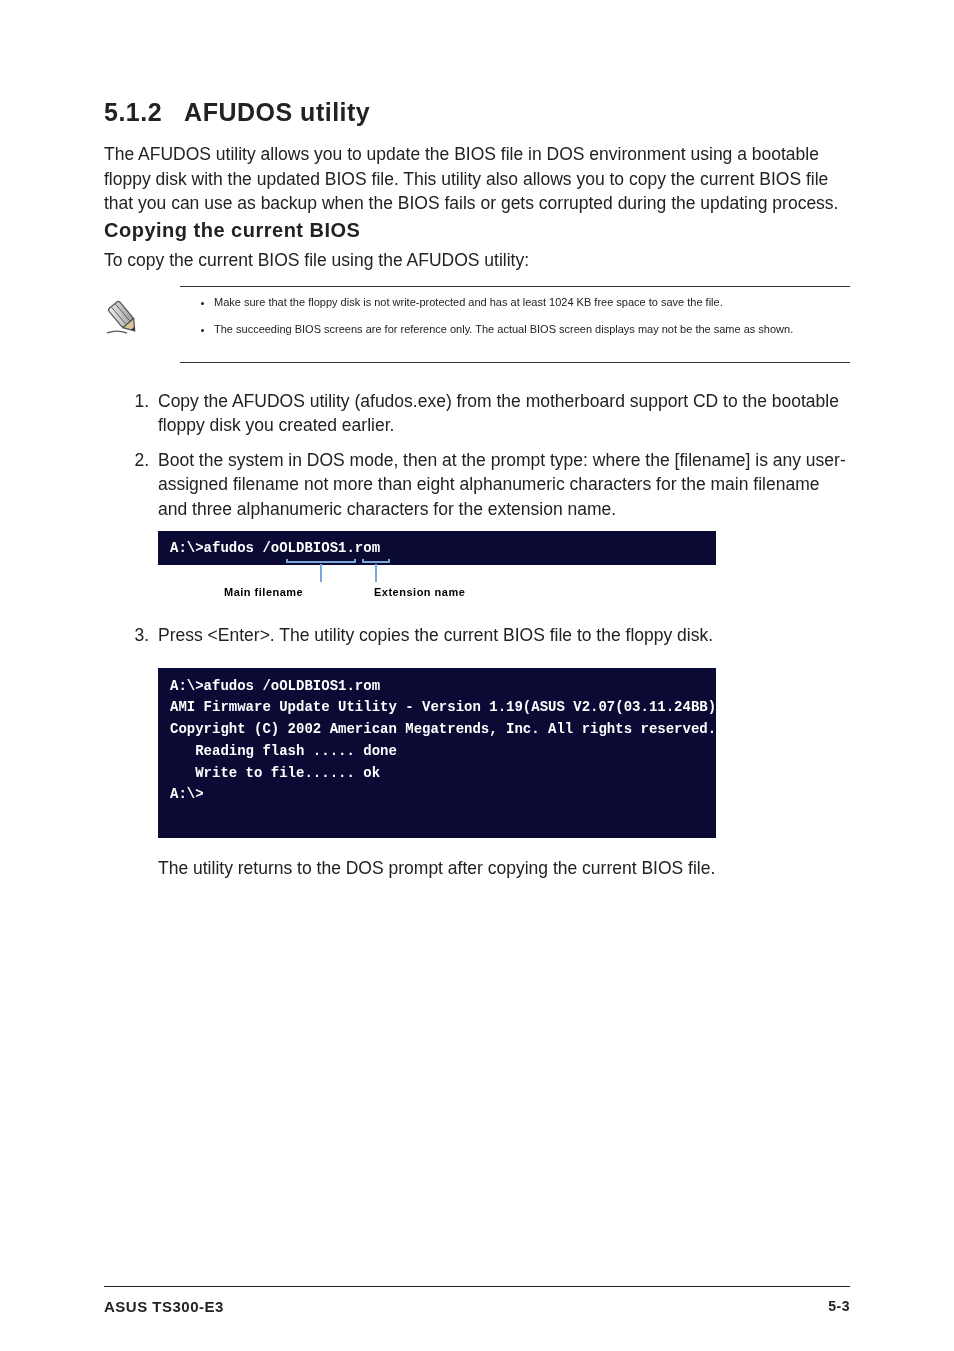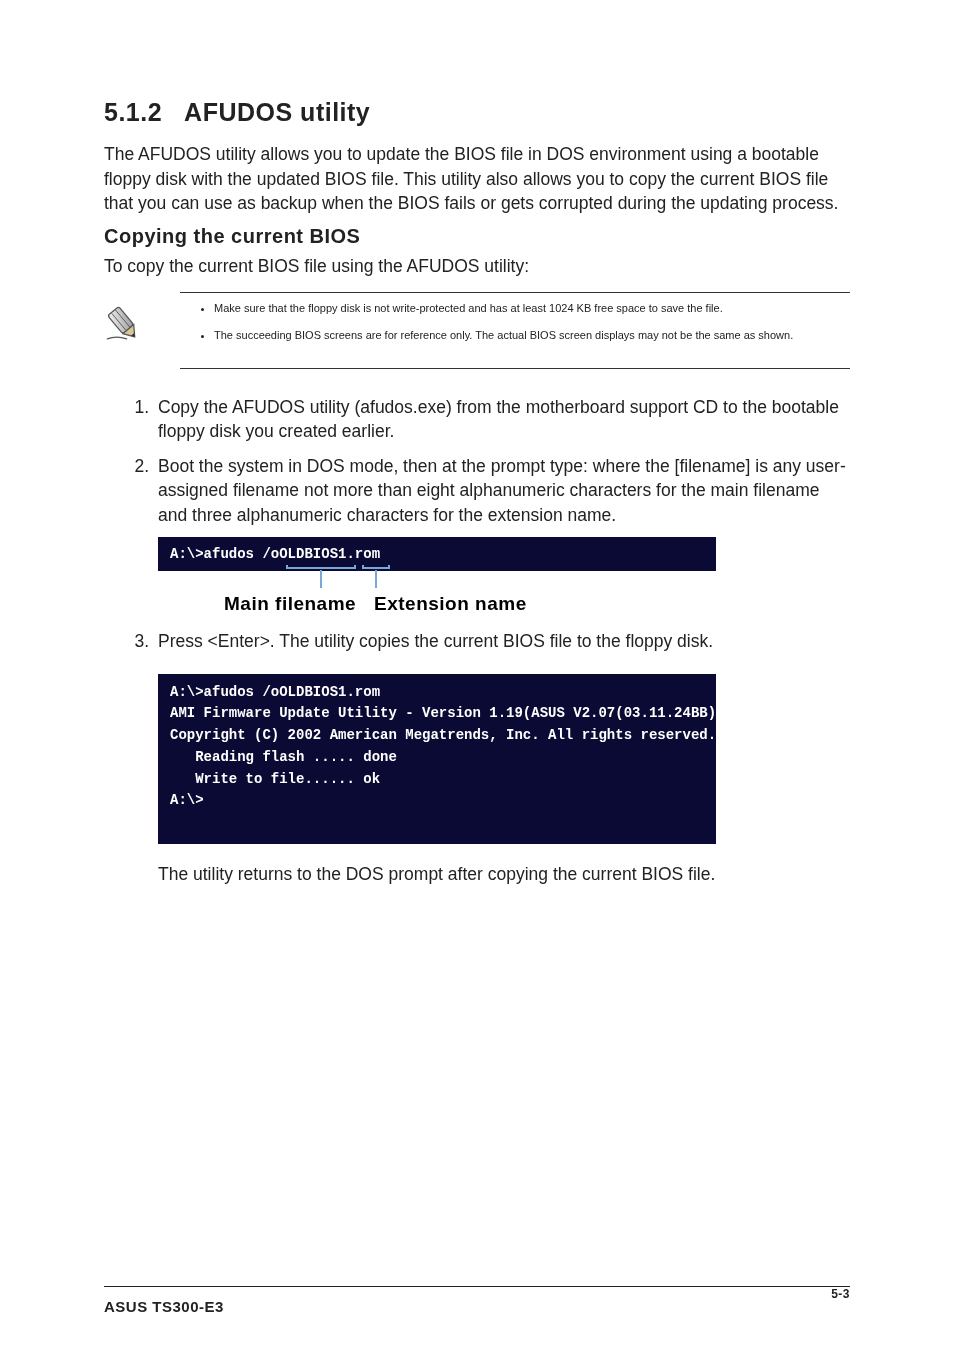--- a/index.html
+++ b/index.html
@@ -21,21 +21,20 @@
     letter-spacing: 0.5px;
     margin-bottom: 12px;
   }
   h2.section-number .num { margin-right: 22px; }
   p.flow { }
   h3.subhead {
     font-family: Verdana, Geneva, sans-serif;
     font-weight: 700;
     font-size: 20px;
     letter-spacing: 0.5px;
-    margin-top: 6px;
     margin-bottom: 4px;
   }
 
   .note-block {
     margin-top: 14px;
     margin-bottom: 26px;
   }
   .note-rule-wrap { margin-left: 76px; }
   .note-rule { border: none; border-top: 1px solid #333; height: 0; }
   .note-inner {
@@ -113,45 +112,45 @@
   }
   .tick {
     position: absolute;
     width: 2px;
     background: #7aa8d6;
   }
   .callout-label {
     position: absolute;
     font-family: Verdana, Geneva, sans-serif;
     font-weight: 700;
-    font-size: 19px;
+    font-size: 11px;
     letter-spacing: 0.5px;
     color: #000;
   }
 
   .footer-rule {
     position: absolute;
     left: 104px; right: 104px;
     bottom: 64px;
     border: none; border-top: 1.5px solid #222;
   }
   .footer-left {
     position: absolute;
     left: 104px; bottom: 34px;
     font-family: Verdana, Geneva, sans-serif;
     font-weight: 700;
     font-size: 15px;
     letter-spacing: 0.5px;
   }
   .footer-right {
     position: absolute;
-    right: 104px; bottom: 48px;
-    font-family: Verdana, Geneva, sans-serif;
-    font-weight: 700;
-    font-size: 12px;
+    right: 104px; bottom: 34px;
+    font-family: Verdana, Geneva, sans-serif;
+    font-weight: 700;
+    font-size: 14px;
     letter-spacing: 0.5px;
   }
 
   .step-indent { margin-left: 0; }
   .after-term { margin-top: 18px; }
 </style>
 </head>
 <body>
 
 <h2 class="section-number">

